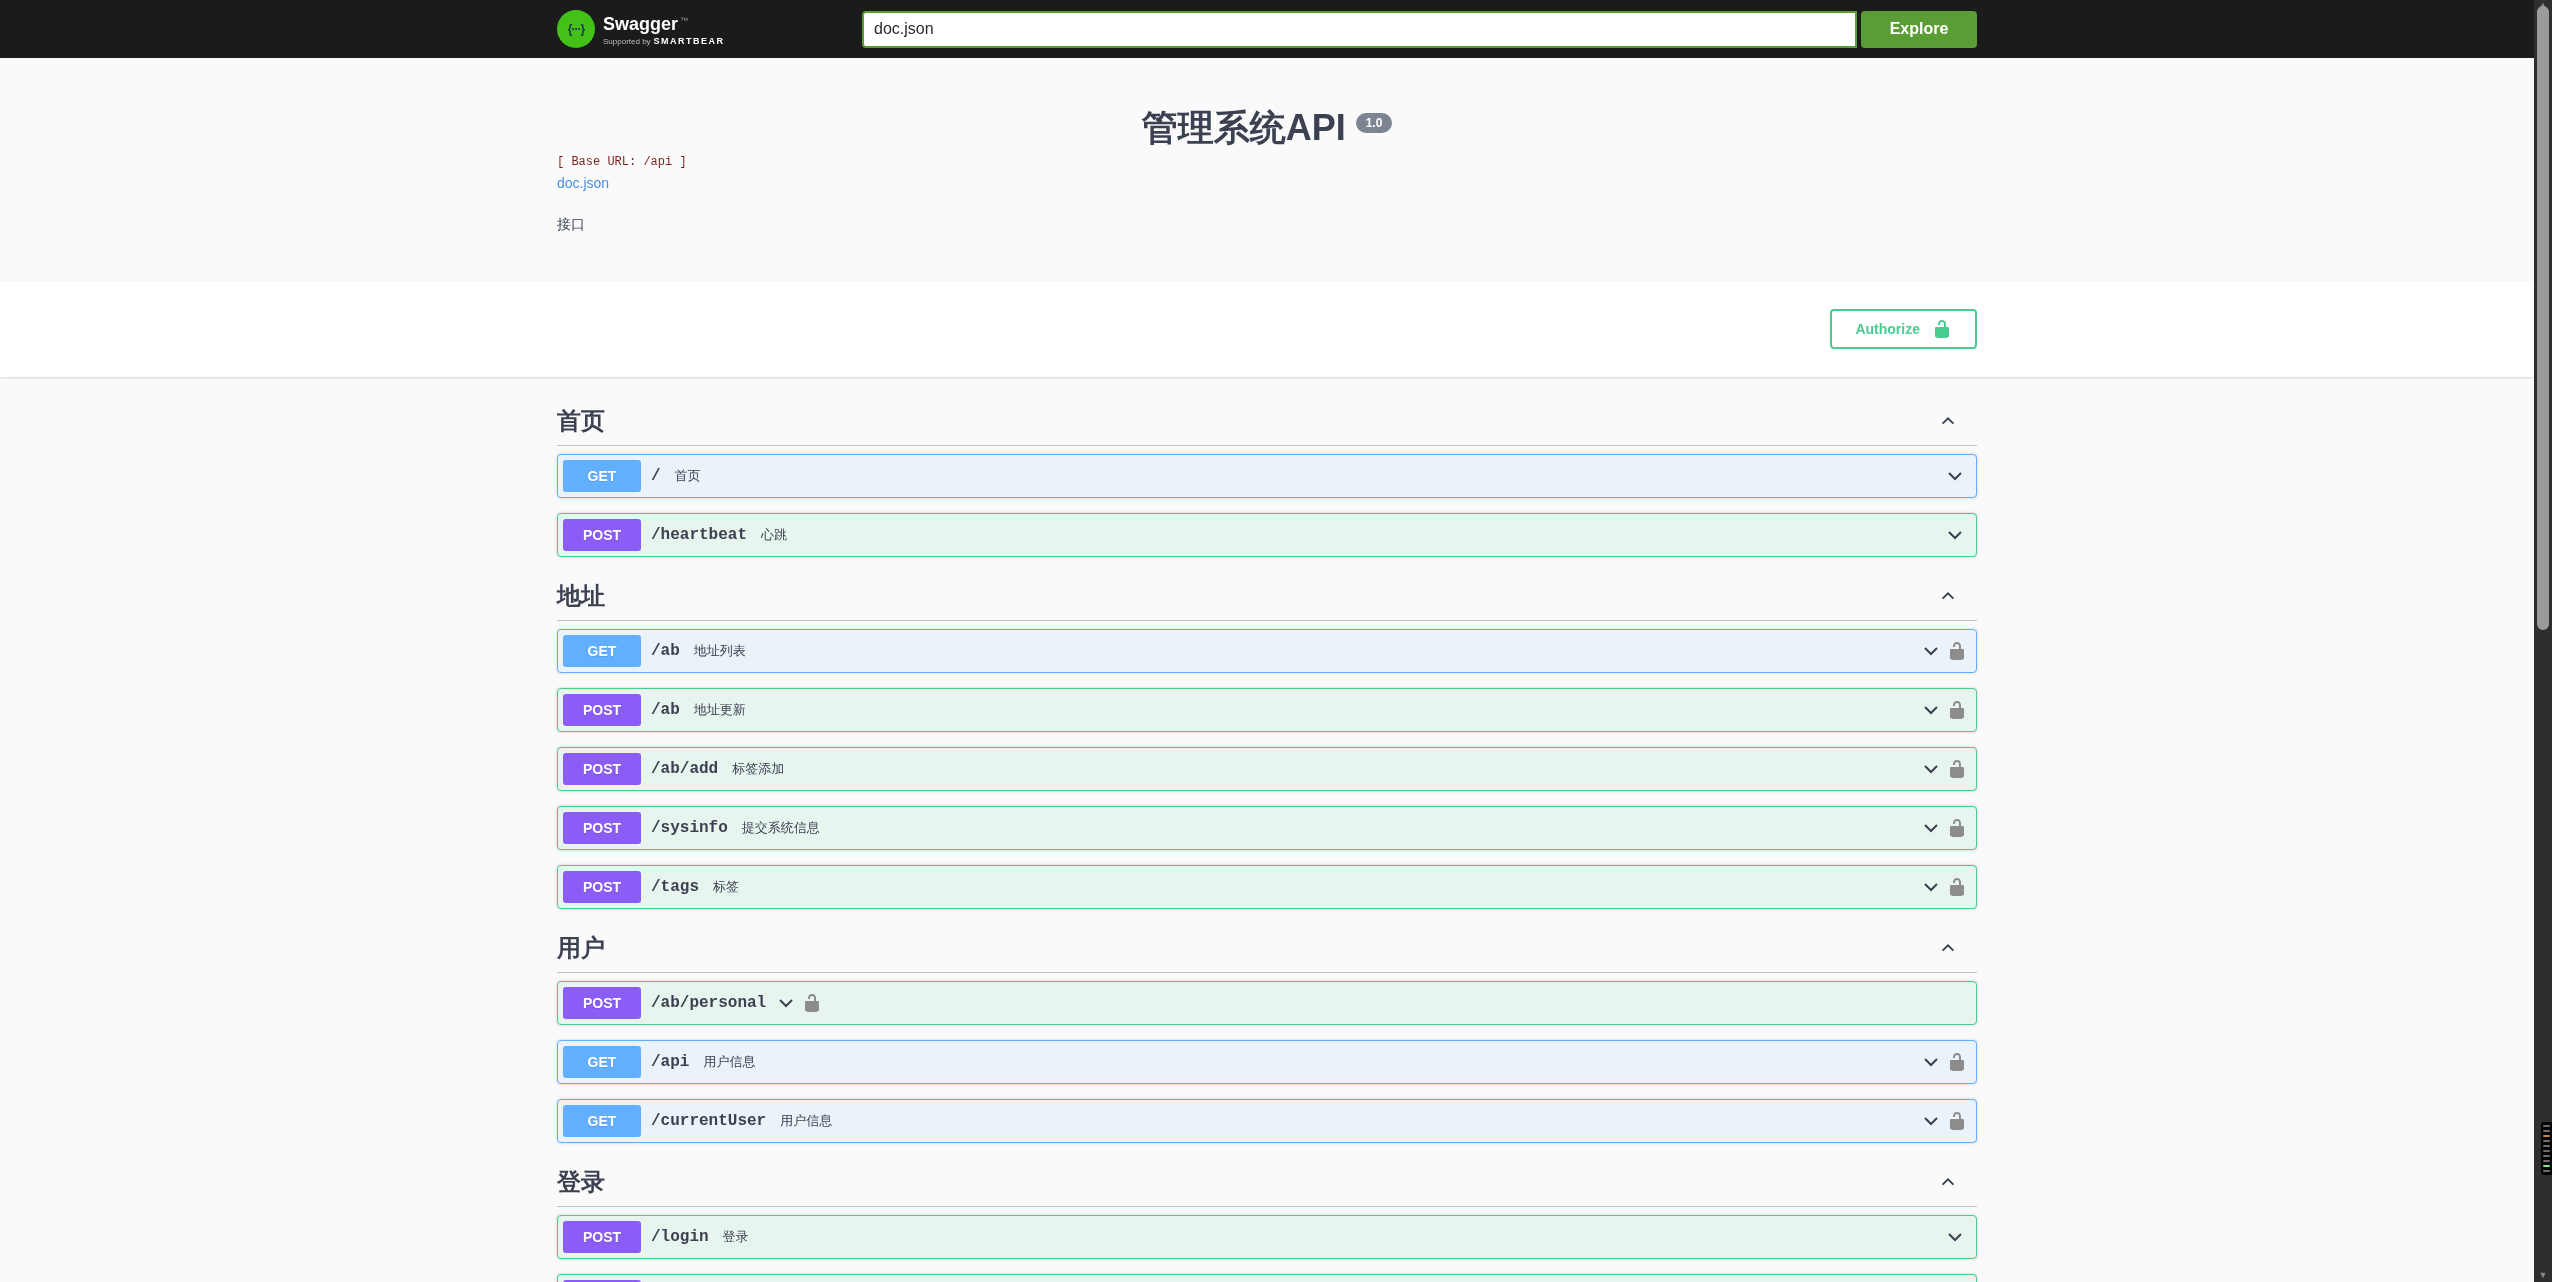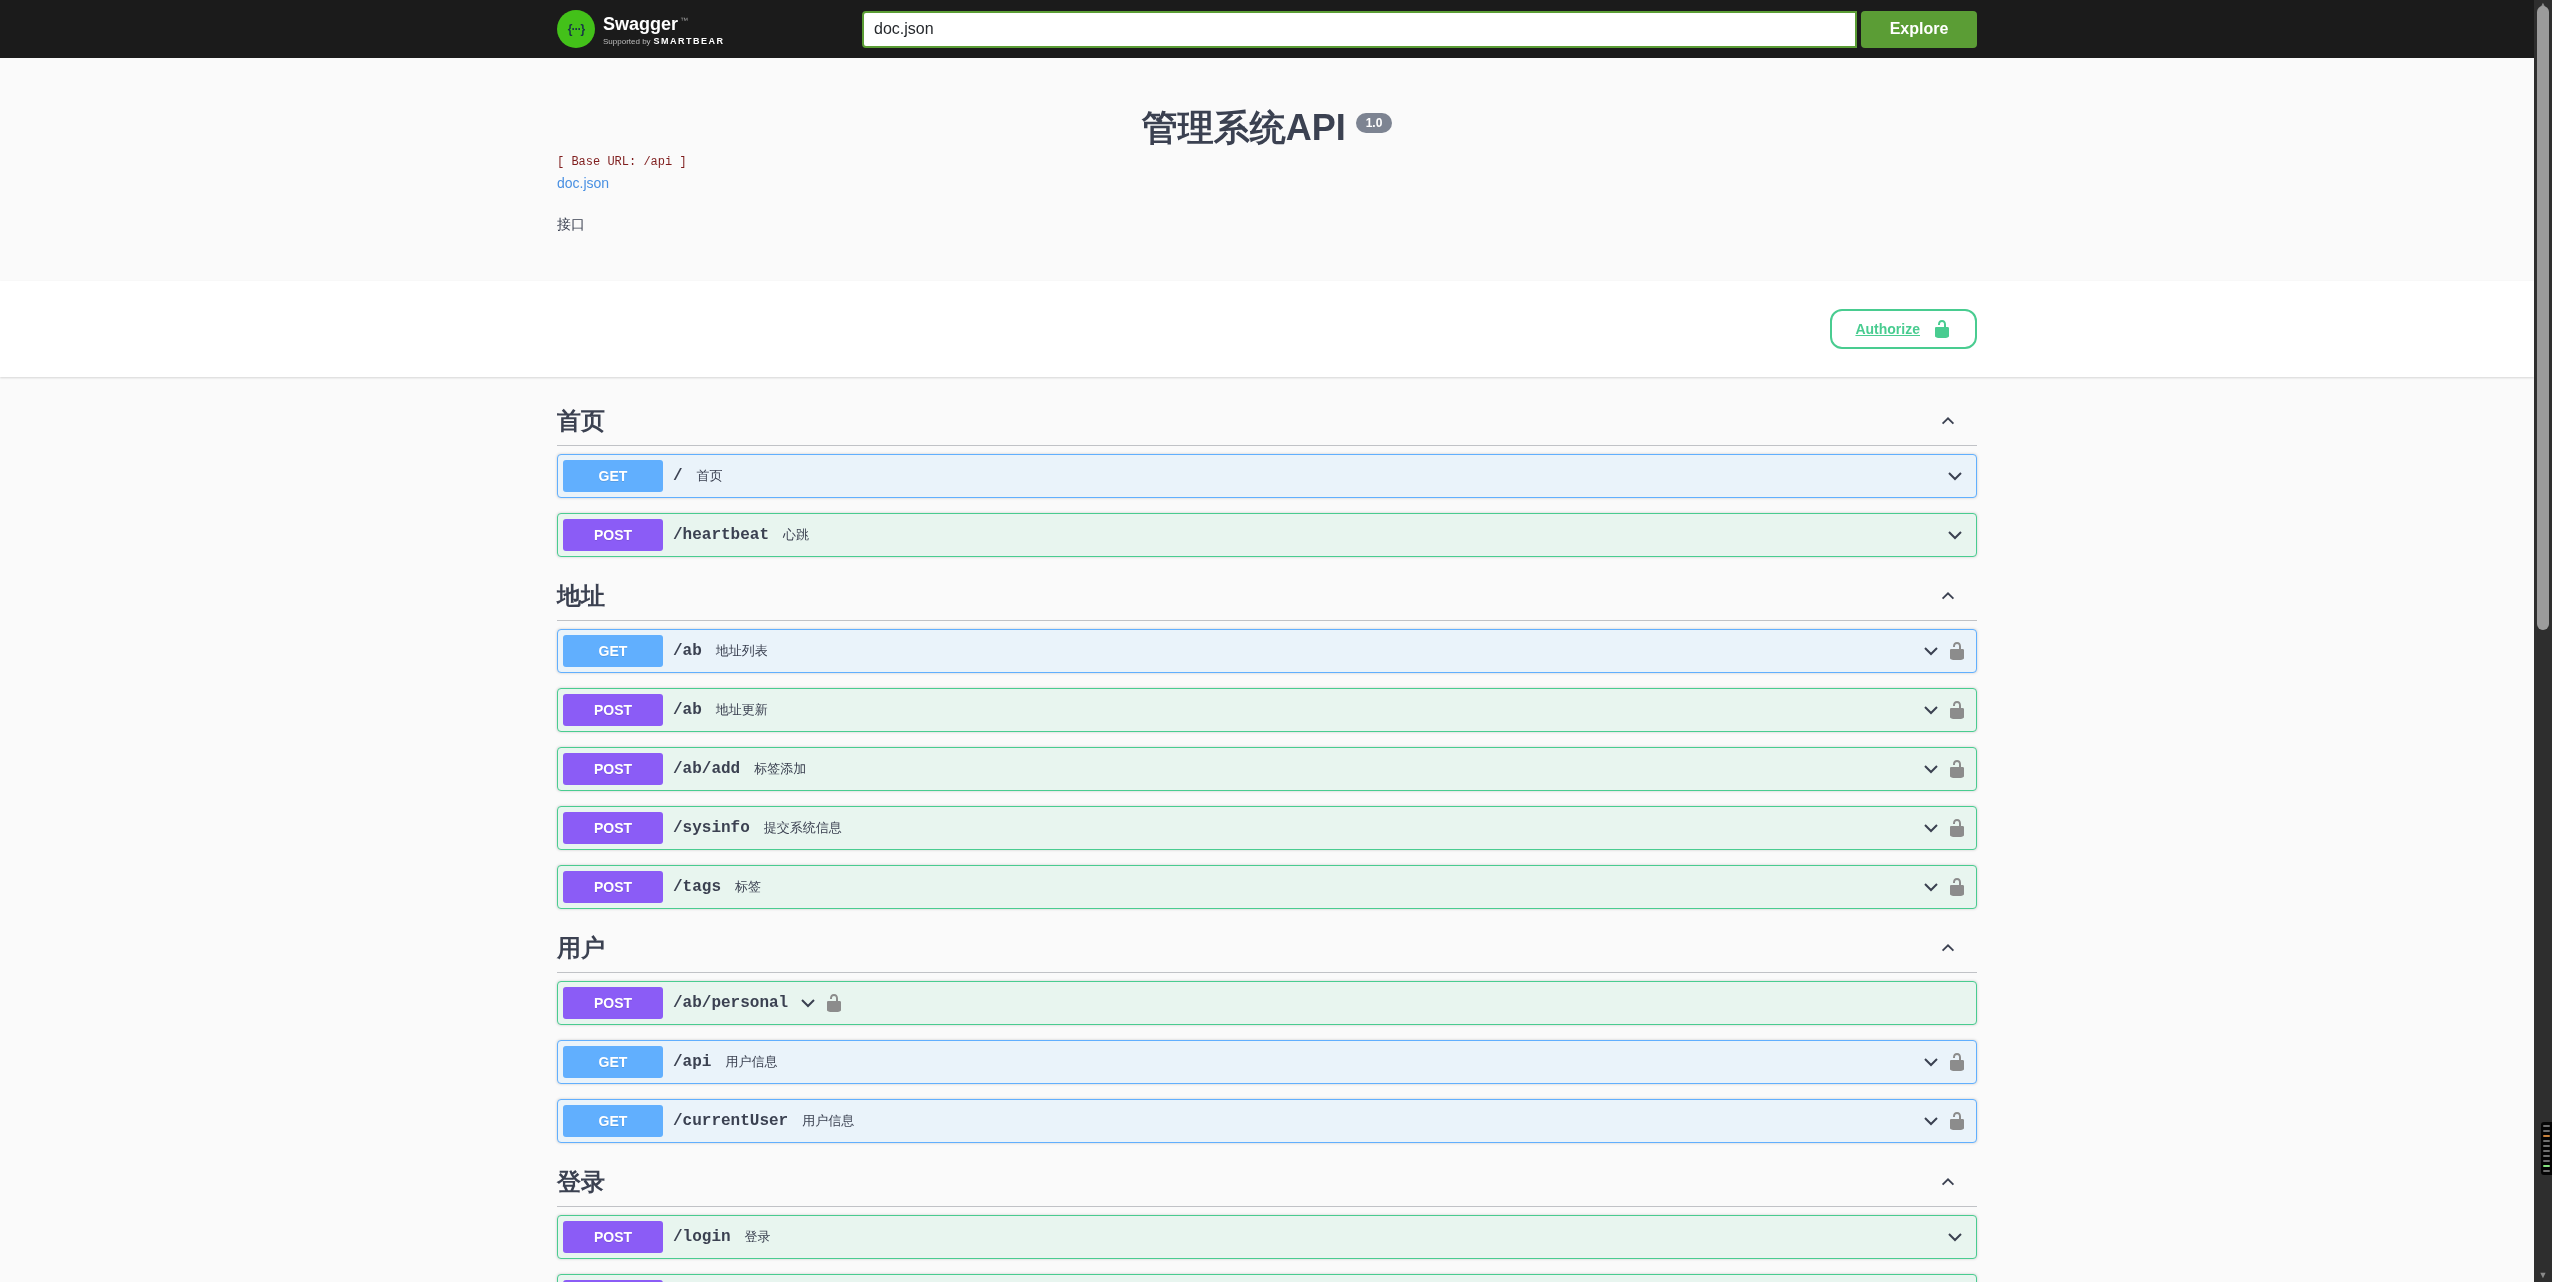--- a/index.html
+++ b/index.html
@@ -27,35 +27,35 @@
   .info-section { background:#fafafa; padding:48px 0 47px 0; }
   .api-title { font-size:36px; font-weight:bold; color:#3b4151; line-height:1.2;text-align:center; }
   .version-pill { display:inline-block; background:#7d8492; color:#fff; font-size:12px; font-weight:bold; border-radius:57px; padding:3px 10px; vertical-align:super; margin-left:10px; line-height:1.2; }
   .base-url { margin-top:6px; font-family:"Liberation Mono", monospace; font-size:12px; color:#7f1d1d; }
   .spec-link { display:inline-block; margin-top:6px; font-size:14px; color:#4990e2; text-decoration:none; cursor:pointer; }
   .info-desc { margin-top:22px; font-size:14px; color:#3b4151; line-height:20px; }
 
   
   .scheme-container { background:#fff; box-shadow:0 1px 2px 0 rgba(0,0,0,.15); padding:28px 0; }
   .auth-wrapper { display:flex; justify-content:flex-end; }
-  .authorize-btn { display:flex; align-items:center; gap:12px; background:transparent; border:2px solid #49cc90; border-radius:12px; color:#49cc90; font-weight:bold; font-size:14px; padding:8px 23px; cursor:pointer; font-family:"Liberation Sans",sans-serif;text-decoration:underline; }
+  .authorize-btn { display:flex; align-items:center; gap:12px; background:transparent; border:2px solid #49cc90; border-radius:4px; color:#49cc90; font-weight:bold; font-size:14px; padding:8px 23px; cursor:pointer; font-family:"Liberation Sans",sans-serif; }
   .authorize-btn svg { fill:#49cc90; }
 
   
   .operations { padding-top:20px; }
   .opblock-tag-section { margin-bottom:4px; }
   .opblock-tag { display:flex; align-items:center; justify-content:space-between; padding:9px 0; border-bottom:1px solid rgba(59,65,81,.3); margin-bottom:8px; cursor:pointer; }
   .opblock-tag h3 { font-size:24px; font-weight:bold; color:#3b4151; line-height:30px; }
   .tag-arrow { margin-right:20px; display:flex; align-items:center; }
 
   .opblock { border-radius:4px; margin-bottom:15px; box-shadow:0 0 3px rgba(0,0,0,.19); }
   .opblock-get { background:#eaf3fa; border:1px solid #61affe; }
   .opblock-post { background:#e8f5ef; border:1px solid #49cc90; }
   .opblock-summary { display:flex; align-items:center; padding:5px; cursor:pointer; }
-  .opblock-method { width:100px; text-align:center; font-size:14px; font-weight:bold; color:#fff; padding:8px 0; border-radius:3px; text-shadow:0 1px 0 rgba(0,0,0,.1); }
+  .opblock-method { width:78px; text-align:center; font-size:14px; font-weight:bold; color:#fff; padding:8px 0; border-radius:3px; text-shadow:0 1px 0 rgba(0,0,0,.1); }
   .opblock-get .opblock-method { background:#61affe; }
   .opblock-post .opblock-method { background:#8b5cf6; }
   .opblock-path { font-family:"Liberation Mono", monospace; font-size:16px; font-weight:bold; color:#3b4151; margin:0 10px; white-space:nowrap; }
   .opblock-desc { flex:1; font-size:13px; color:#3b4151; margin-left:4px; }
   .row-arrow { display:flex; align-items:center; margin-right:6px; cursor:pointer; background:none; border:none; padding:0; }
   .row-lock { display:flex; align-items:center; margin-right:4px; cursor:pointer; background:none; border:none; padding:0; }
   .row-lock svg { fill:#8c8c8c; }
 
   
   .scrollbar { position:absolute; top:0; right:0; width:18px; height:1282px; background:#2e2e2e; }

